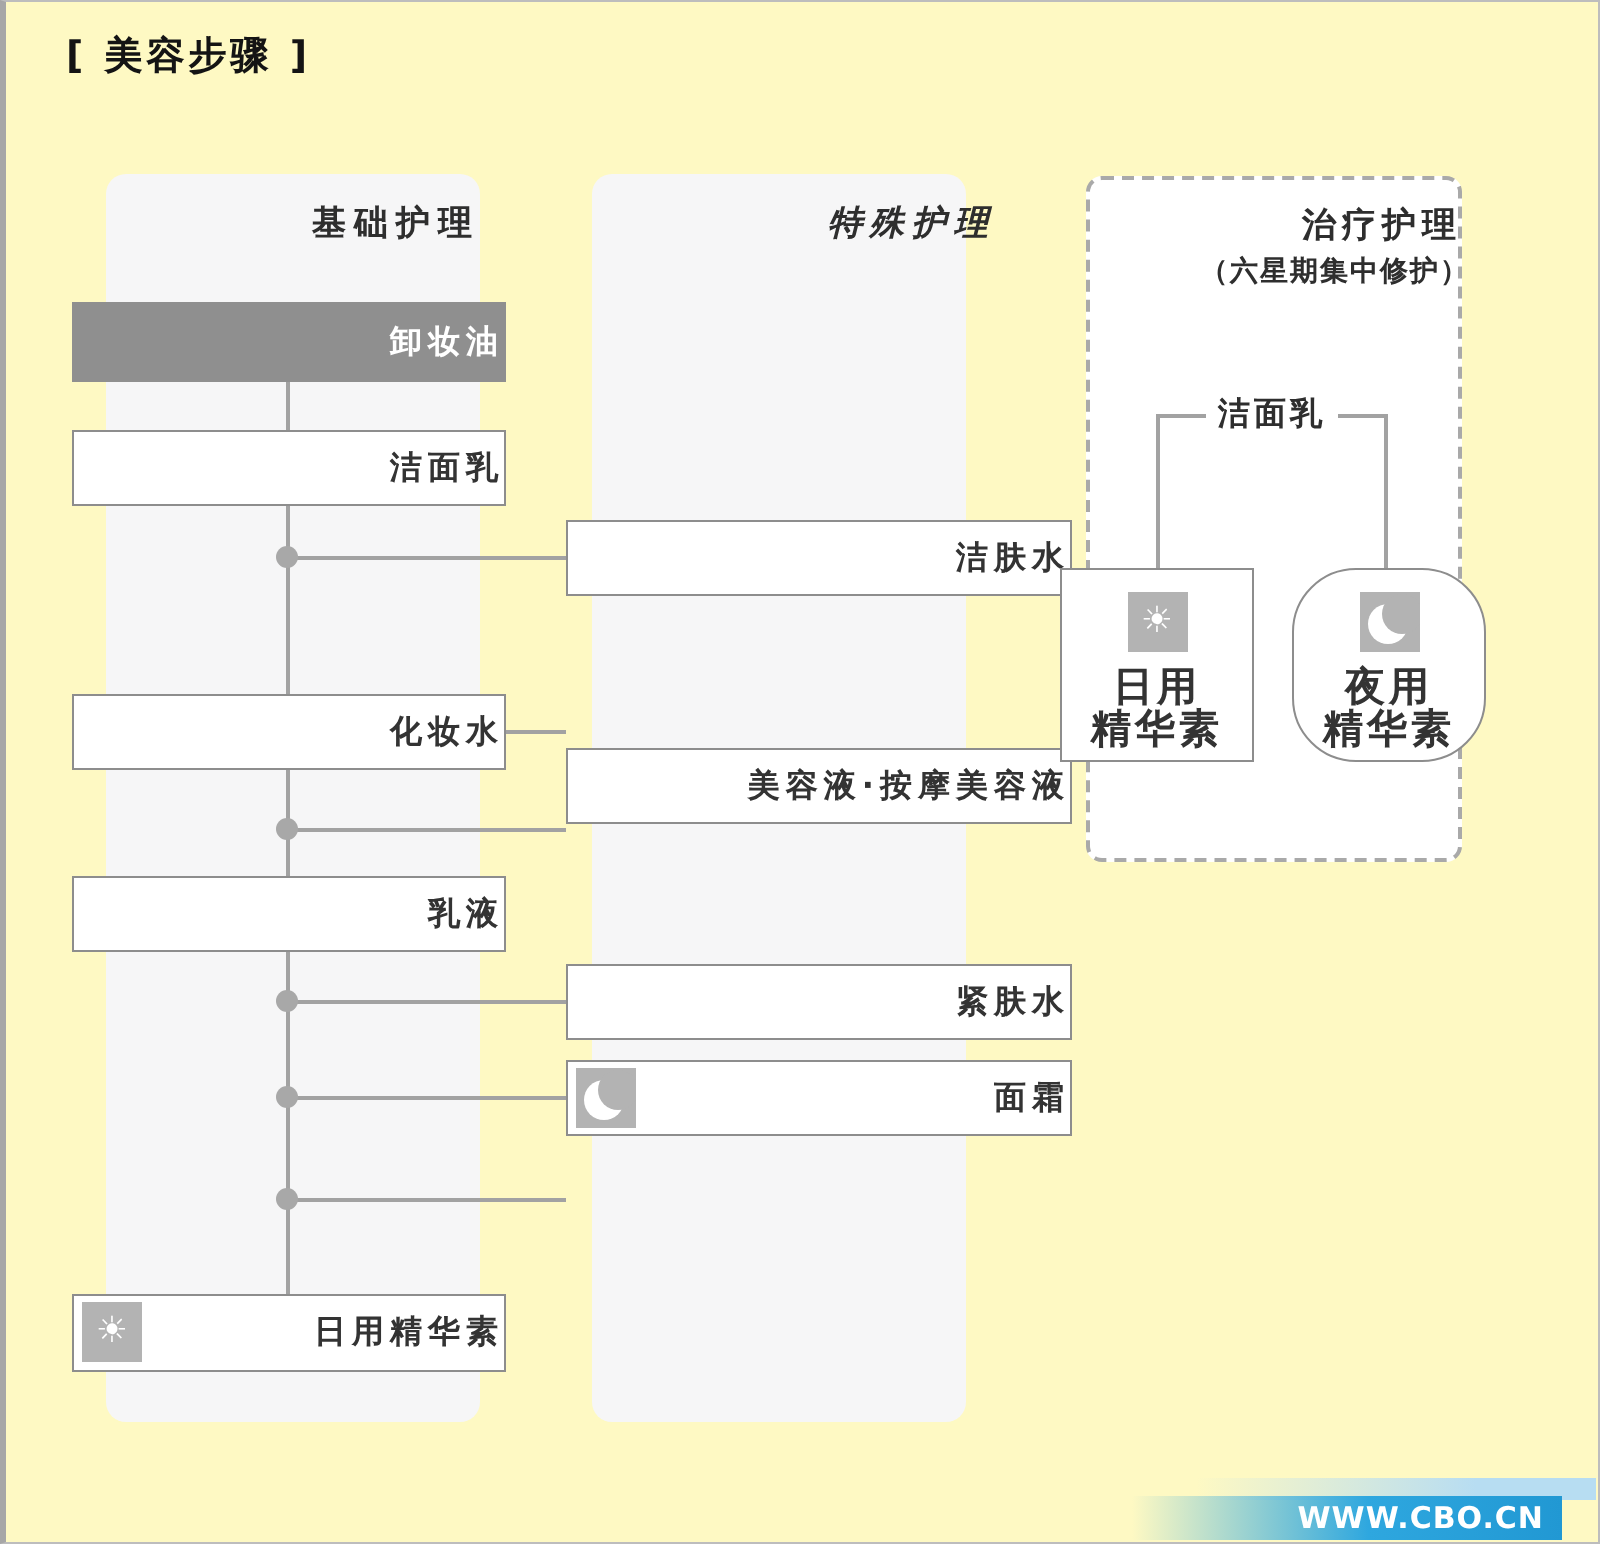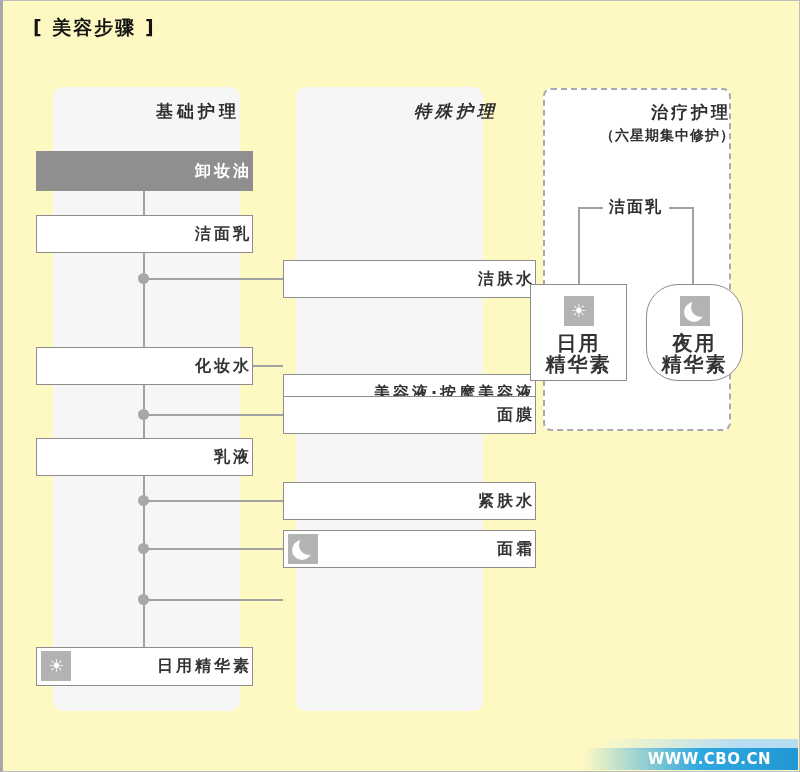--- a/index.html
+++ b/index.html
@@ -70,23 +70,23 @@
     border:1px solid #8d8d8d; display:flex; flex-direction:column; align-items:center; z-index:2;
   }
   .ess-box .icon-sq { margin:11px auto 7px auto; }
   .ess-line { font-size:20px; font-weight:bold; color:#333; letter-spacing:2px; line-height:21px; }
   
   .wm-light {
     position:absolute; right:1px; bottom:21px; width:200px; height:11px;
     background:linear-gradient(to right, rgba(190,226,246,0), #b7ddf2 70%);
   }
   .wm-bar {
-    position:absolute; right:1px; bottom:1px; width:215px; height:22px;
+    position:absolute; right:18px; bottom:1px; width:215px; height:22px;
     background:linear-gradient(to right, rgba(255,255,255,0), #2ea7df 55%, #2198d3);
-    display:flex; align-items:center; justify-content:flex-end; padding-right:27px;
+    display:flex; align-items:center; justify-content:flex-end; padding-right:9px;
     color:#fff; font-size:15px; font-weight:bold; letter-spacing:0.5px;
   }
 </style>
 </head>
 <body>
 
 <div class="page">
 
   <div class="title">[ 美容步骤 ]</div>
 
@@ -131,23 +131,20 @@
     <span class="icon-sq">☀</span>
     <span>日用精华素</span>
   </div>
 
   <div class="box c2" style="top:259px;">
     <span>洁肤水</span>
   </div>
   <div class="box c2" style="top:346px;margin-top:27px;">
     <span>美容液·按摩美容液</span>
   </div>
-  <div class="box c2" style="top:395px;">
-    <span>面膜</span>
-  </div>
   <div class="box c2" style="top:481px;">
     <span>紧肤水</span>
   </div>
   <div class="box c2" style="top:529px;">
     <span class="icon-sq moon-sq"></span>
     <span>面霜</span>
   </div>
 
   <div class="hline" style="left:575px; top:206px; width:116px;"></div>
   <div class="vline" style="left:575px; top:206px; height:77px;"></div>

